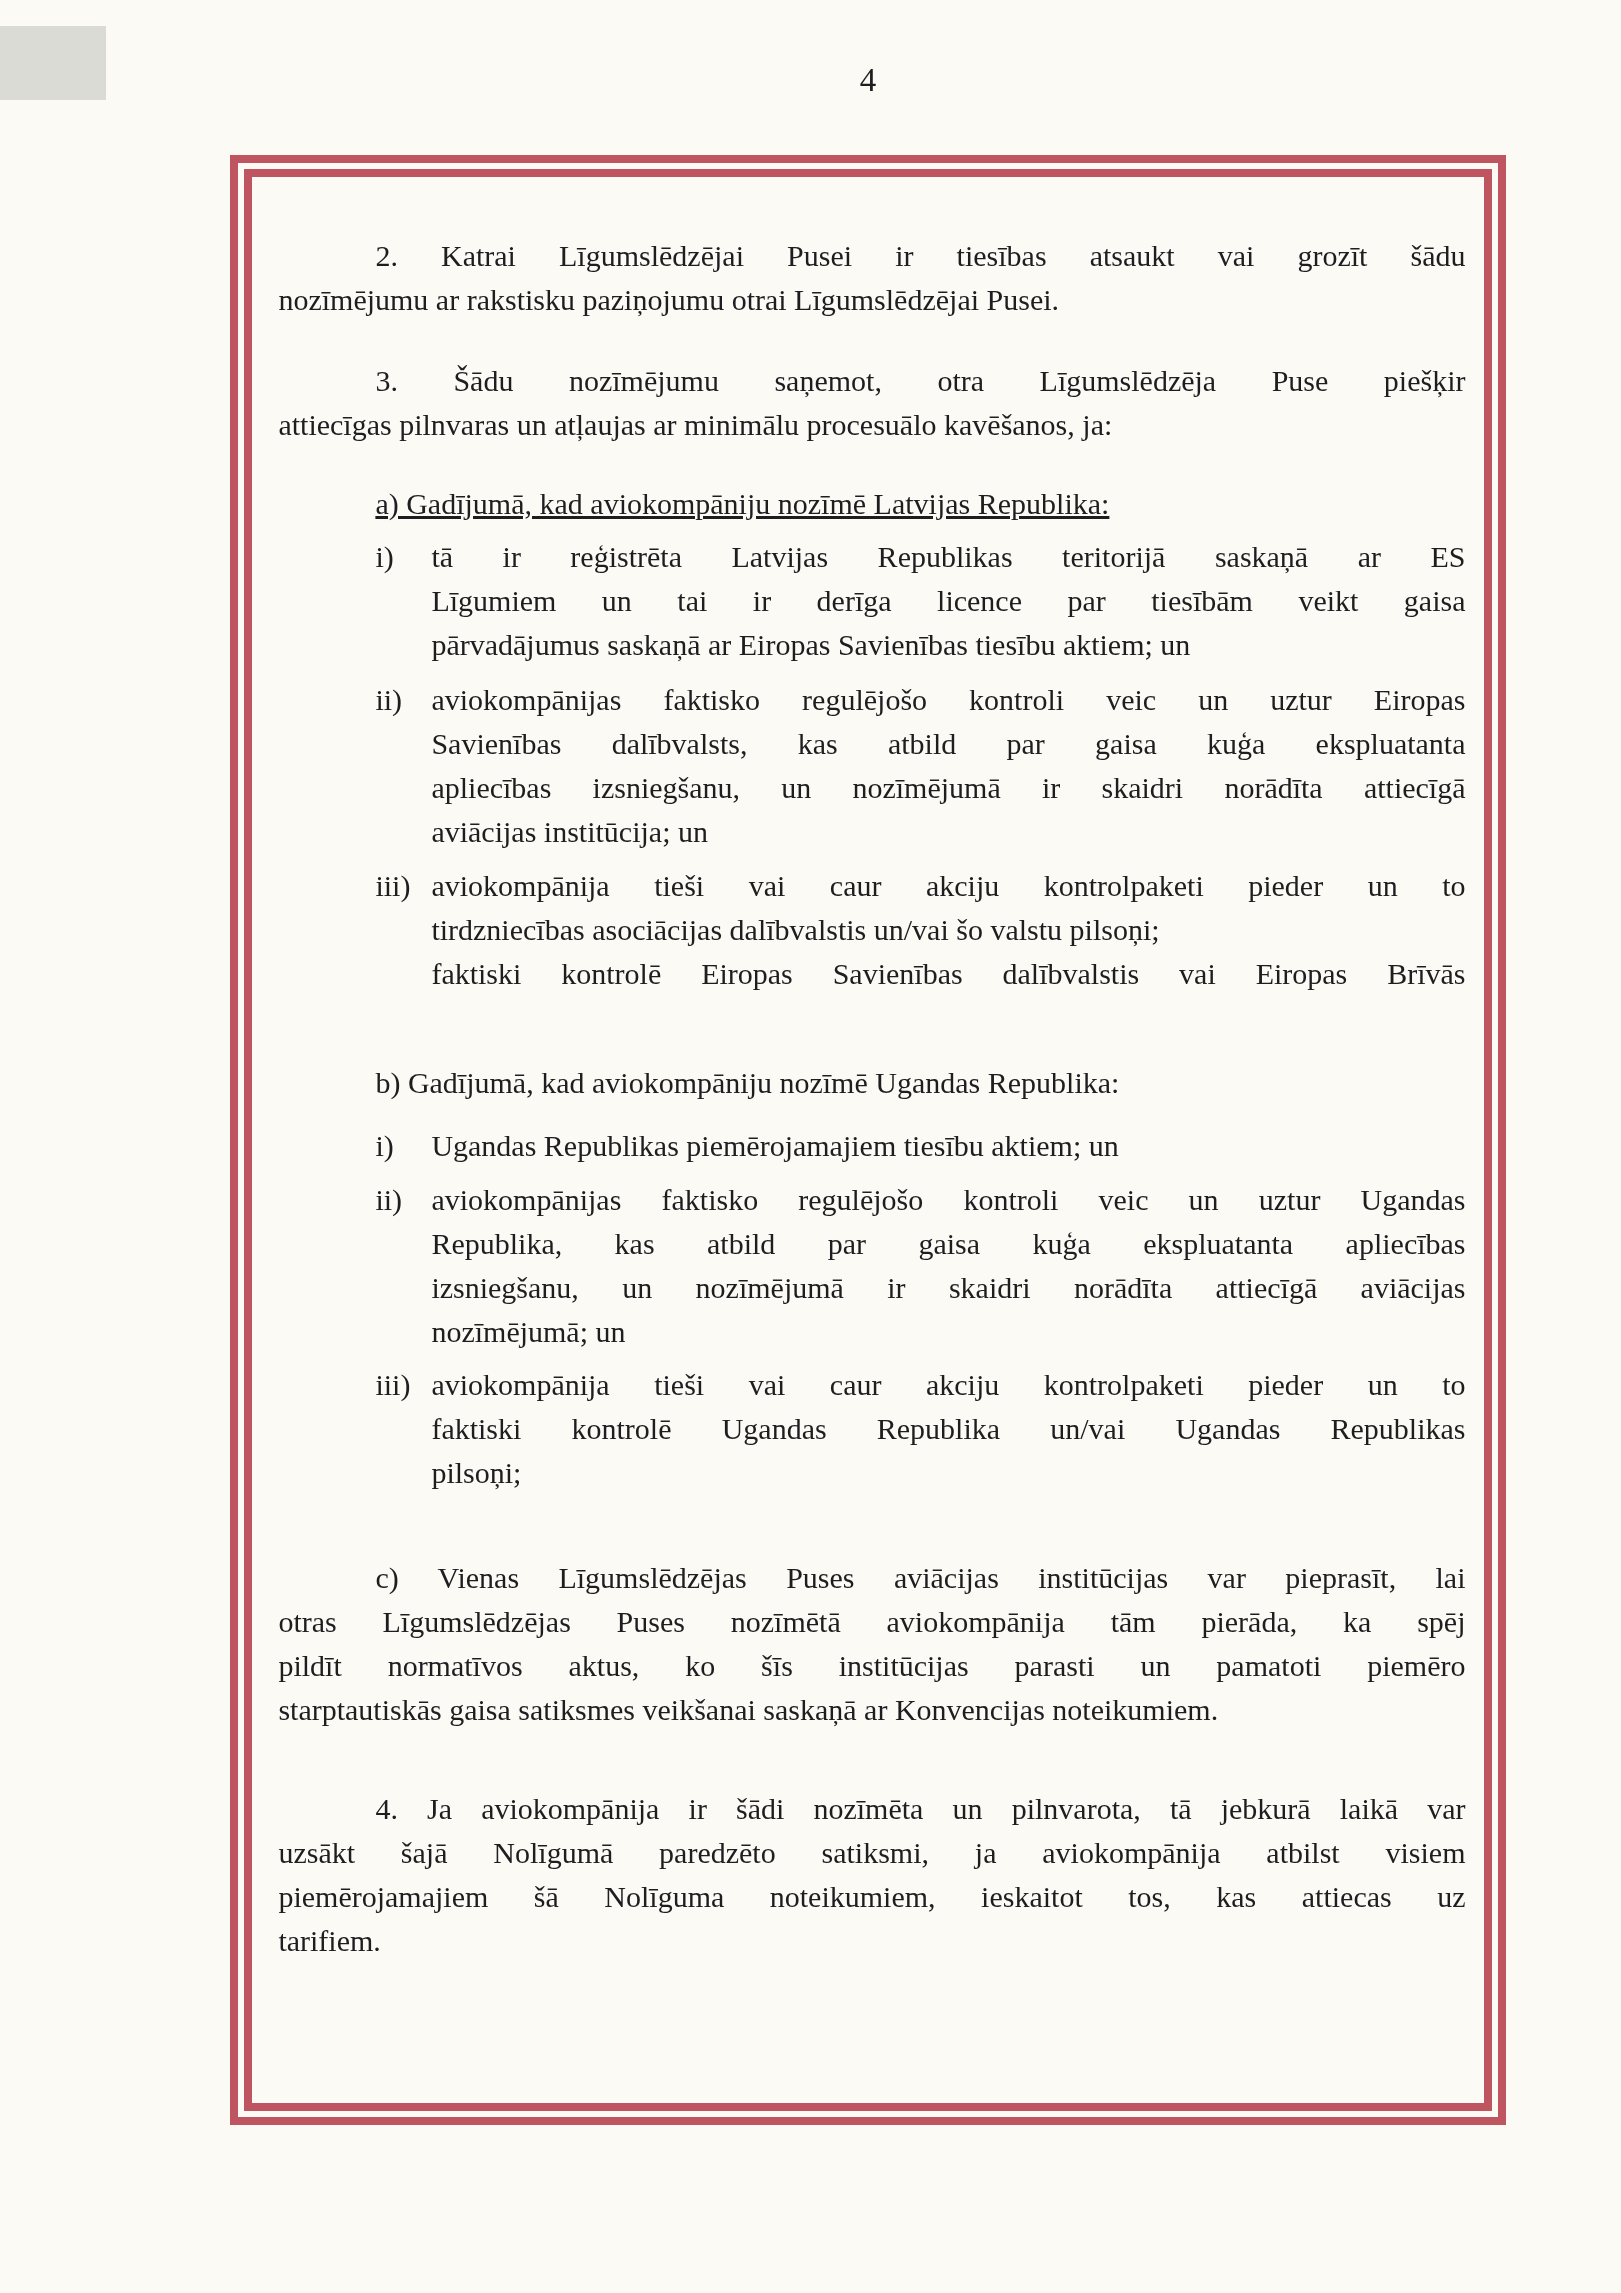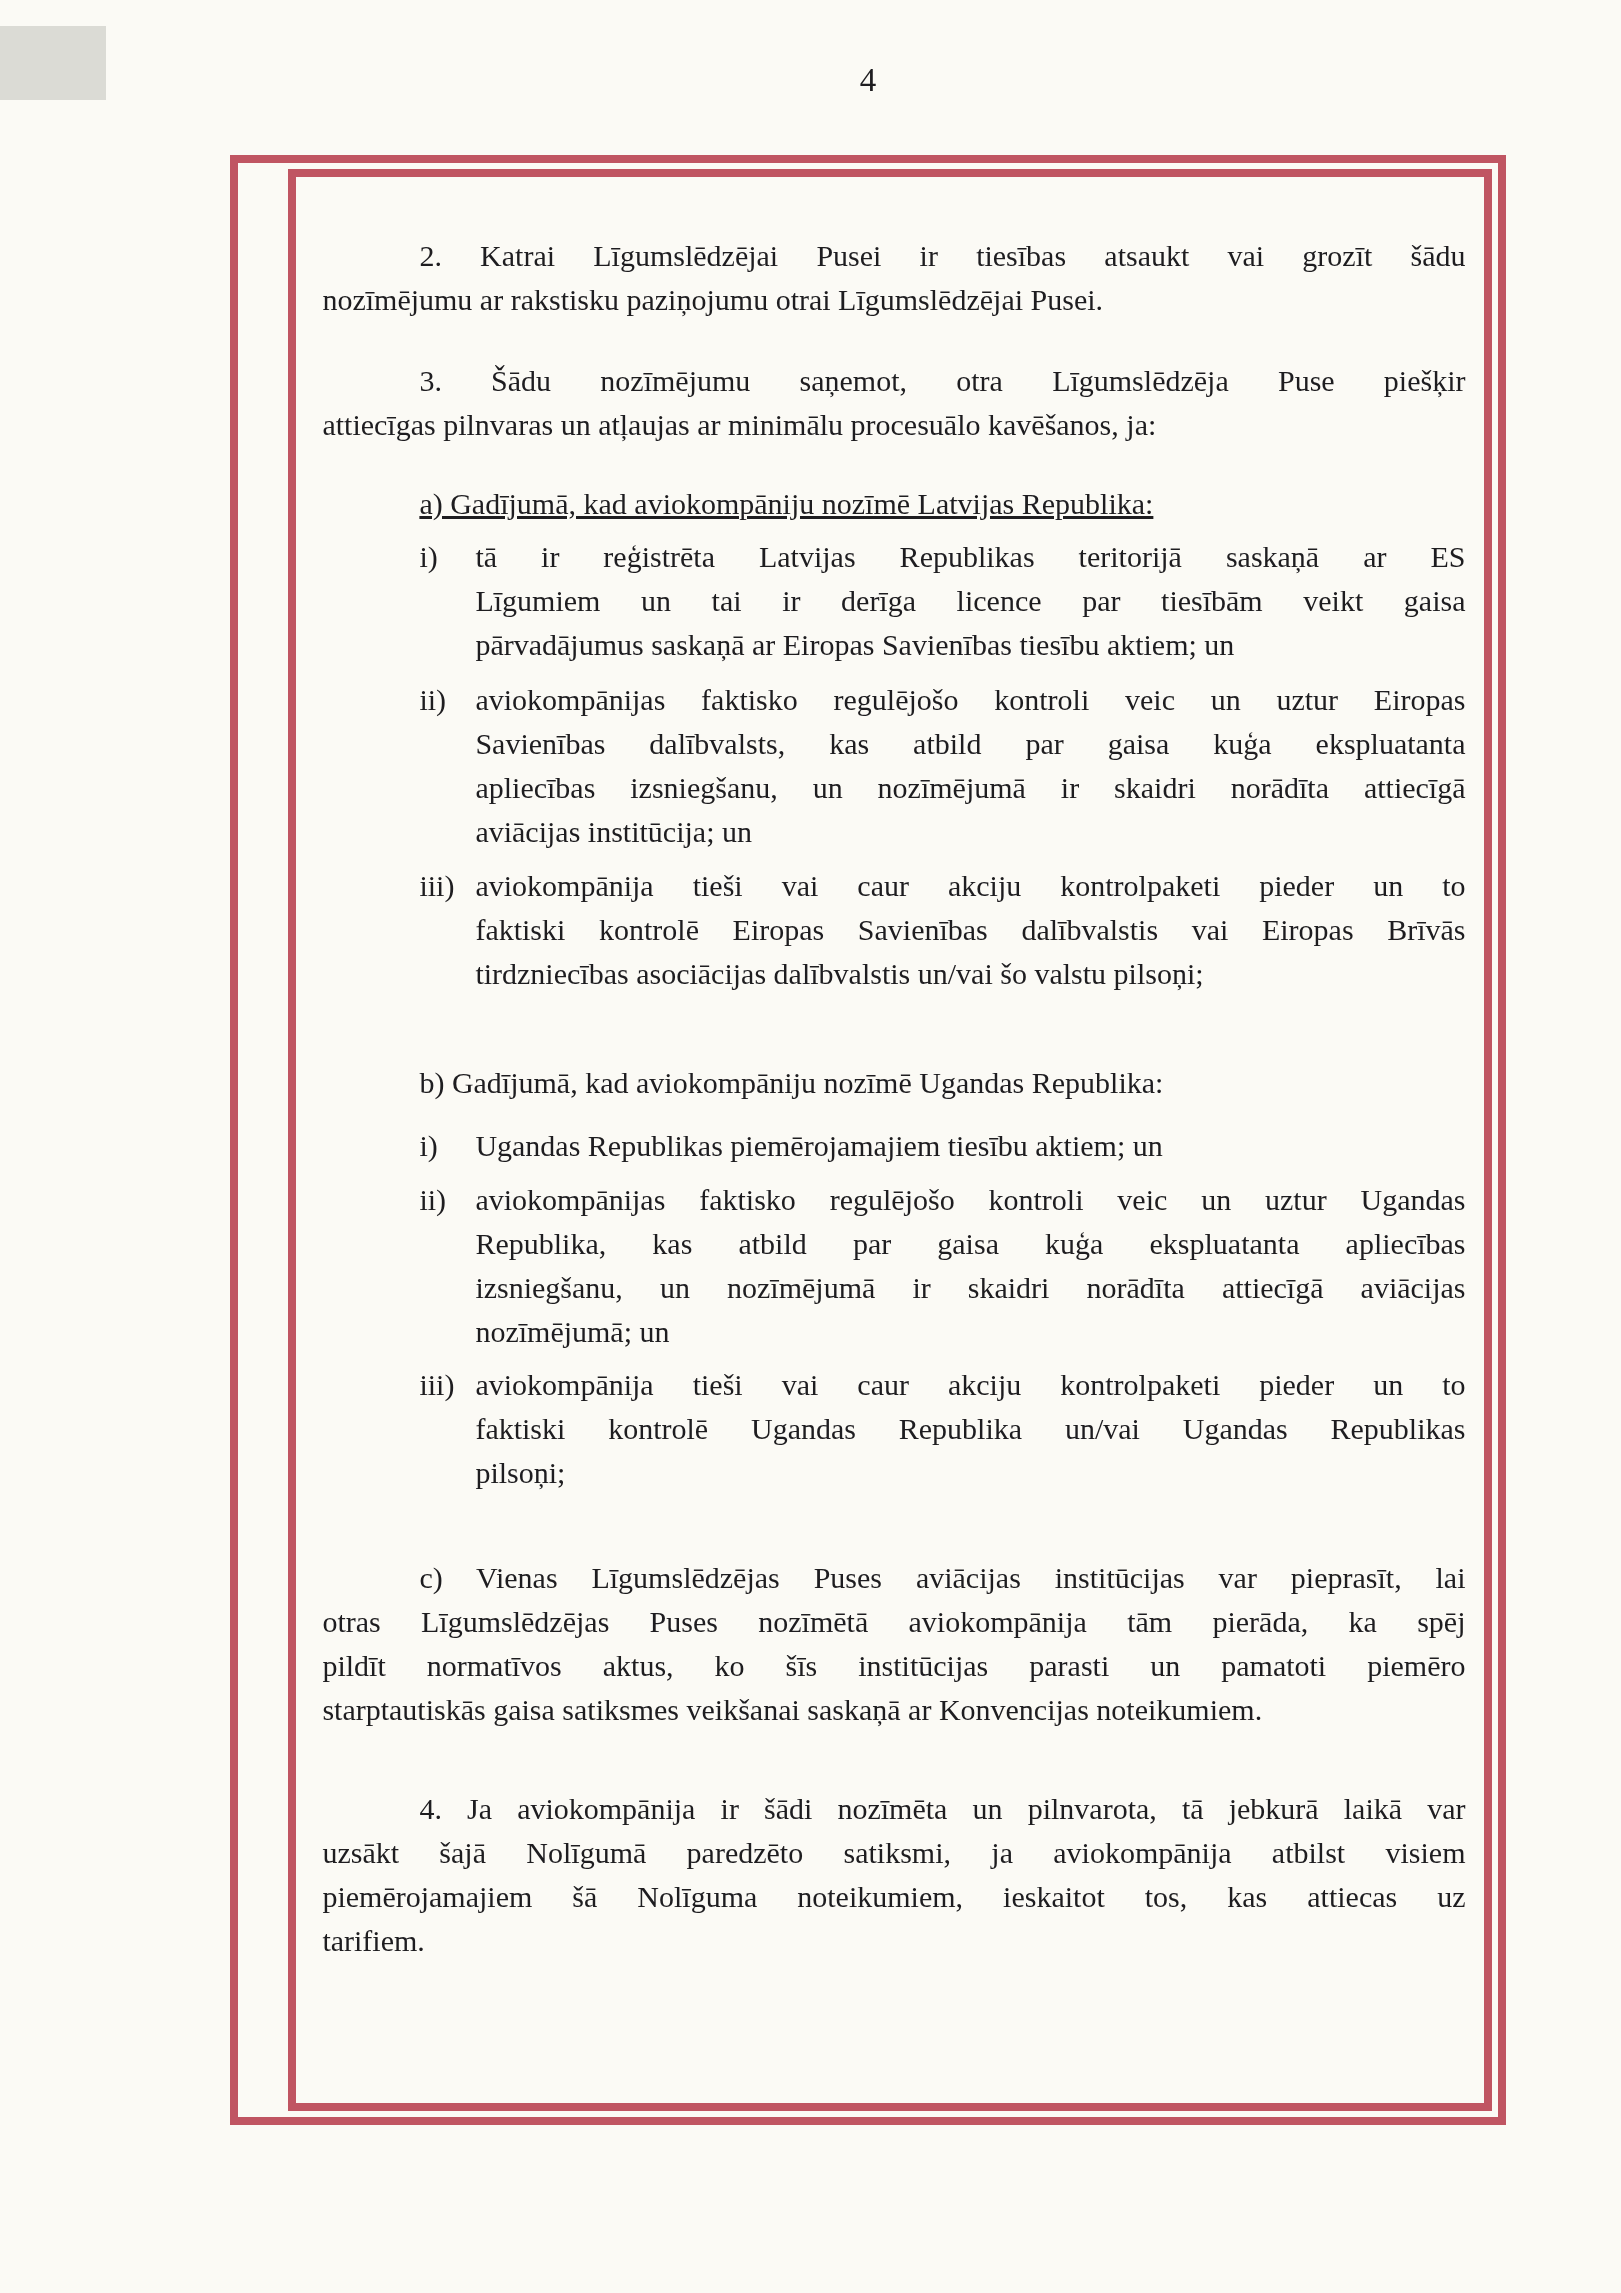--- a/index.html
+++ b/index.html
@@ -18,21 +18,20 @@
     position:absolute;left:230px;top:61px;width:1276px;
     text-align:center;font-size:33px;line-height:39px;
   }
   .frame-outer{
     position:absolute;left:230px;top:155px;width:1276px;height:1970px;
     border:8.8px solid #c05562;box-sizing:border-box;
   }
   .frame-inner{
     position:absolute;left:5.9px;top:5.9px;right:5.9px;bottom:5.9px;
     border:8.8px solid #c05562;
-    margin-left:44px;
   }
   .content{
     position:absolute;left:0;top:0;right:0;bottom:0;
     padding:57px 18.6px 0 26.5px;box-sizing:border-box;
     font-size:30px;line-height:44px;
   }
   .block{margin:0;}
   .line{text-align:justify;text-align-last:justify;}
   .line.last{text-align-last:left;}
   .line.first-indent{padding-left:97px;}
@@ -92,22 +91,22 @@
             <div class="line">Savienības dalībvalsts, kas atbild par gaisa kuģa ekspluatanta</div>
             <div class="line">apliecības izsniegšanu, un nozīmējumā ir skaidri norādīta attiecīgā</div>
             <div class="line last">aviācijas institūcija; un</div>
           </div>
         </div>
 
         <div class="block roman i-a3">
           <span class="marker">iii)</span>
           <div class="body">
             <div class="line">aviokompānija tieši vai caur akciju kontrolpaketi pieder un to</div>
+            <div class="line last">tirdzniecības asociācijas dalībvalstis un/vai šo valstu pilsoņi;</div>
             <div class="line">faktiski kontrolē Eiropas Savienības dalībvalstis vai Eiropas Brīvās</div>
-            <div class="line last">tirdzniecības asociācijas dalībvalstis un/vai šo valstu pilsoņi;</div>
           </div>
         </div>
 
         <div class="block heading h-b">b) Gadījumā, kad aviokompāniju nozīmē Ugandas Republika:</div>
 
         <div class="block roman i-b1">
           <span class="marker">i)</span>
           <div class="body">
             <div class="line last">Ugandas Republikas piemērojamajiem tiesību aktiem; un</div>
           </div>

